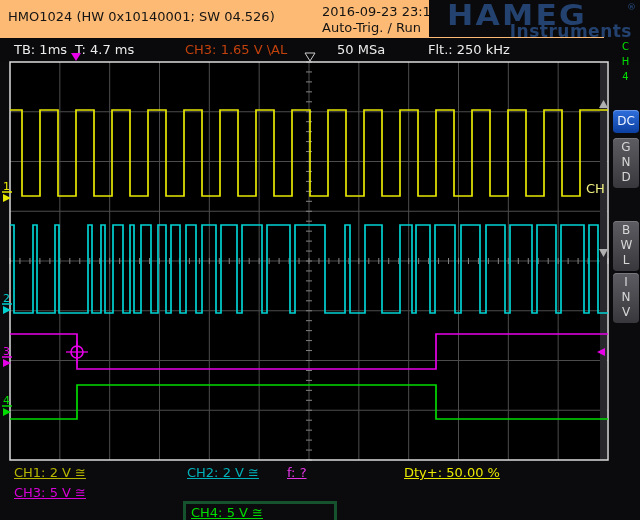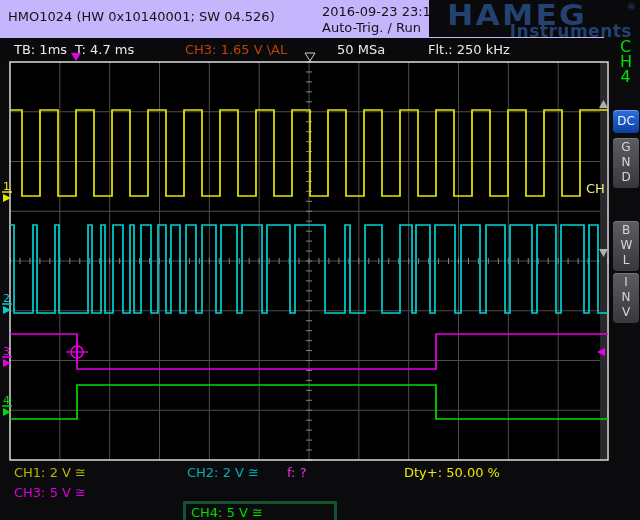--- a/index.html
+++ b/index.html
@@ -1,48 +1,48 @@
 <!DOCTYPE html>
 <html><head>
 <meta charset="utf-8">
 <style>
   html,body{margin:0;padding:0;background:#000;}
   .screen{position:relative;width:640px;height:520px;background:#0b0b0d;overflow:hidden;
           font-family:"DejaVu Sans",sans-serif;}
   
-  .header{position:absolute;left:0;top:0;width:604px;height:38px;background:#c4b5fd;}
+  .header{position:absolute;left:0;top:0;width:604px;height:38px;background:#fdba74;}
   .model{position:absolute;left:8px;top:9px;font-size:13px;color:#141414;white-space:nowrap;}
   .datetime{position:absolute;left:322px;top:4px;font-size:13px;color:#141414;white-space:nowrap;}
   .trigstatus{position:absolute;left:322px;top:20px;font-size:13px;color:#141414;white-space:nowrap;}
   .logo-area{position:absolute;left:429px;top:0;width:211px;height:37px;background:#0a0a0c;}
   .brand{position:absolute;left:18px;top:-1px;font-size:28px;font-weight:bold;color:#24426f;
          letter-spacing:2px;transform:scaleX(1.12);transform-origin:left;}
   .brand-reg{position:absolute;right:4px;top:2px;font-size:9px;font-weight:bold;color:#24426f;}
   .brand-sub{position:absolute;right:8px;top:21px;font-size:17px;font-weight:bold;color:#24426f;letter-spacing:0.5px;}
   
   .statusbar{position:absolute;left:0;top:38px;width:640px;height:24px;background:#0a0a0c;}
   .st{position:absolute;top:4px;font-size:13px;color:#ececec;white-space:nowrap;}
   .st-tb{left:14px}.st-t{left:75px}
   .st-trig{left:185px;color:#c2410c;}
   .st-rate{left:337px}.st-flt{left:428px}
   
   #scope-svg{position:absolute;left:0;top:0;width:640px;height:520px;}
   
-  .ch4label{position:absolute;left:619px;top:39px;width:13px;font-size:16px;line-height:13px;
+  .ch4label{position:absolute;left:619px;top:39px;width:13px;font-size:10px;line-height:13px;
             color:#00e000;word-break:break-all;text-align:center;}
   .btn{position:absolute;left:613px;width:26px;background:linear-gradient(#5c5c62,#38383c);
        border-radius:4px;color:#d6d6d6;font-size:12px;text-align:center;box-shadow:inset 0 1px 0 #77777c;}
   .btn-ac{top:81px;height:23px;line-height:23px;margin-left:44px;}
   .btn-dc{top:110px;height:23px;line-height:23px;background:linear-gradient(#2f6fdd,#0c3fa0);
           color:#eef4ff;box-shadow:inset 0 1px 0 #6a97e8;}
   .btn-v{padding:2px 0 3px 0;}
   .vtxt{display:inline-block;width:11px;word-break:break-all;line-height:15px;}
   .btn-gnd{top:138px;}.btn-bwl{top:221px;text-align:center;}.btn-inv{top:273px;}
   
-  .bl{position:absolute;font-size:13px;white-space:nowrap;}
+  .bl{position:absolute;font-size:13px;white-space:nowrap;text-decoration:underline;}
   .bl-ch1{left:14px;top:465px;color:#b6b600;}
   .bl-ch2{left:187px;top:465px;color:#00b0b8;}
   .bl-f{left:287px;top:465px;color:#e535e5;}
   .bl-dty{left:404px;top:465px;color:#e8e800;}
   .bl-ch3{left:14px;top:485px;color:#d800d8;}
   .ch4box{position:absolute;left:183px;top:501px;width:132px;height:18px;border:3px solid #14532d;padding-left:16px;}
   .bl-ch4{left:5px;top:1px;color:#00dc00;position:absolute;}
 </style>
 </head>
 <body>

